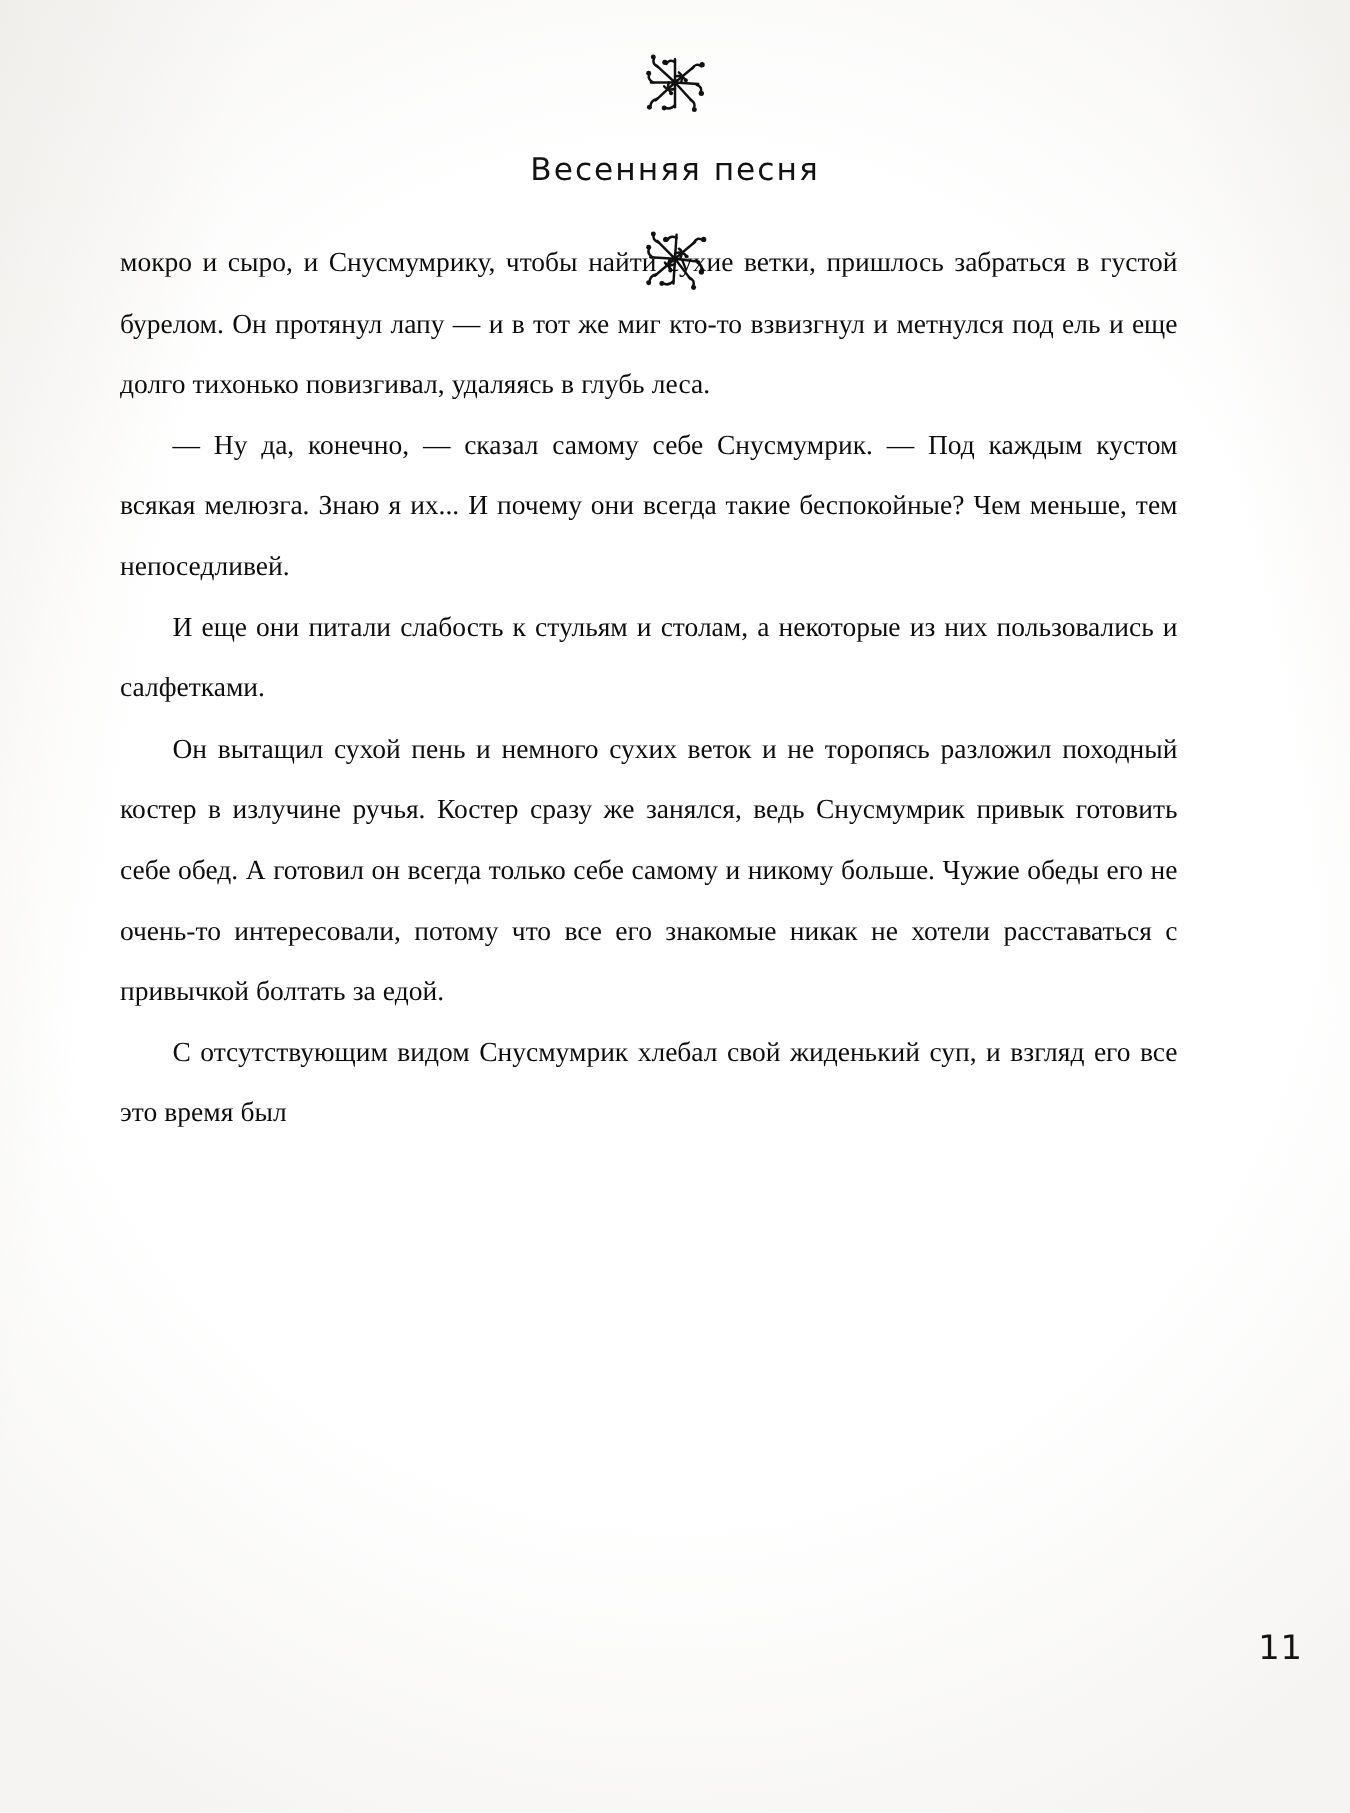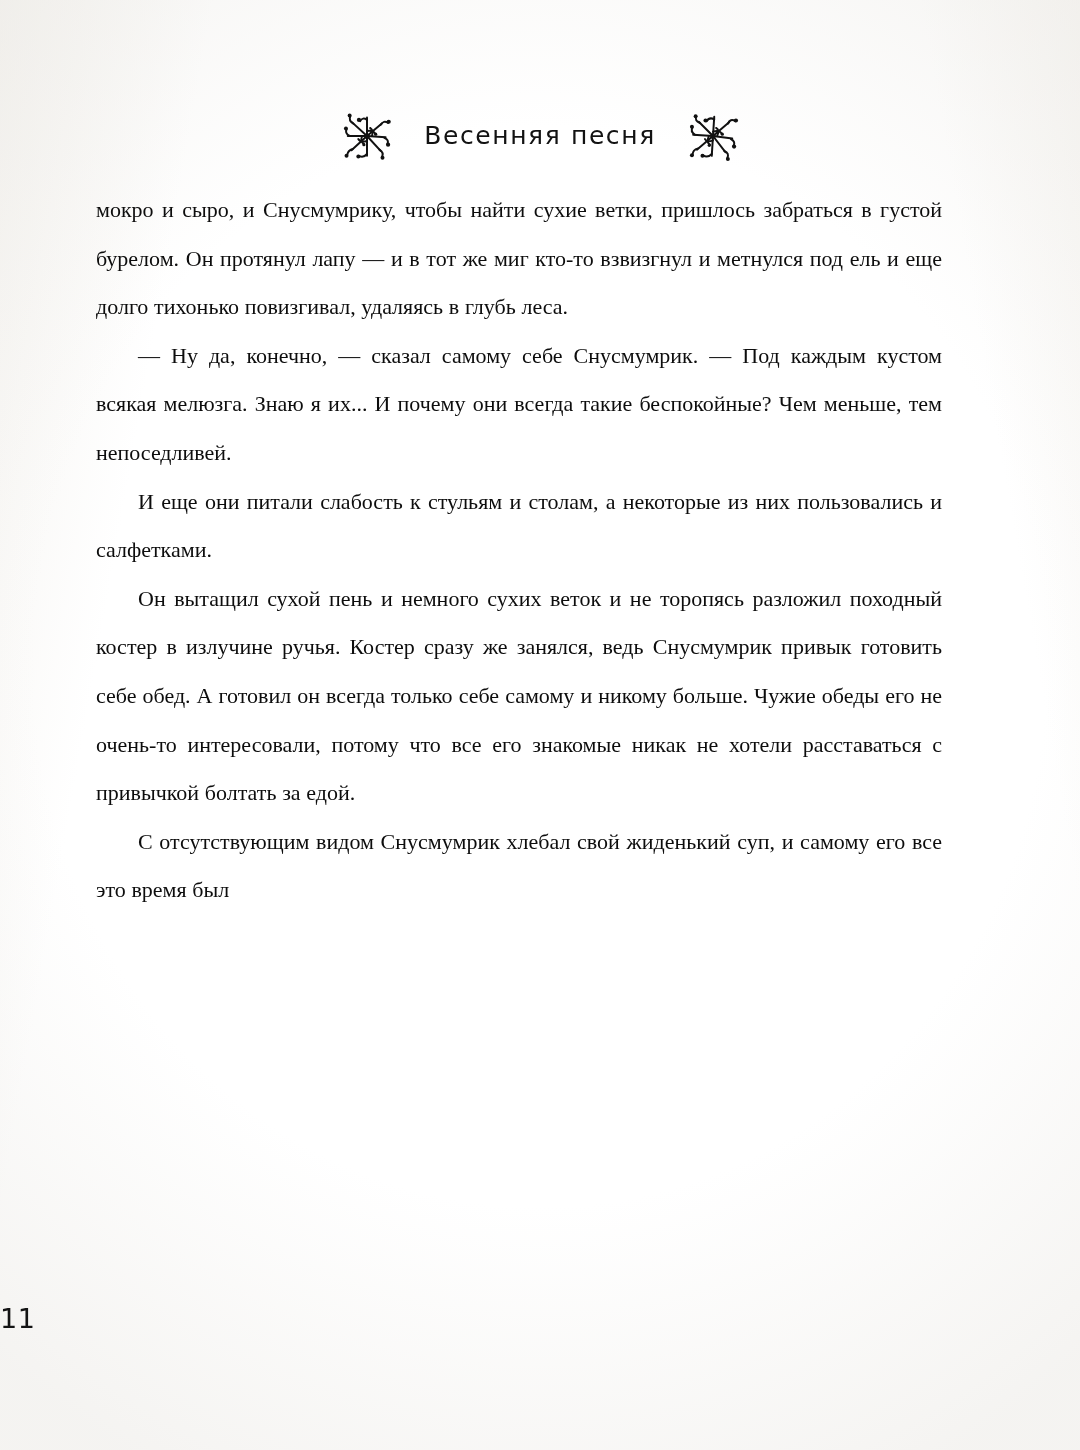--- a/index.html
+++ b/index.html
@@ -35,20 +35,21 @@
   .running-head {
     position: absolute;
     top: 100px;
     left: 0;
     width: 1080px;
     height: 72px;
     display: flex;
     align-items: center;
     justify-content: center;
     gap: 26px;
+    flex-direction: column;
   }
   .ornament {
     width: 62px;
     height: 62px;
     flex: 0 0 auto;
     display: block;
   }
   .ornament svg { display: block; width: 100%; height: 100%; }
   .running-head-title {
     font-family: "DejaVu Sans", "Liberation Sans", sans-serif;
@@ -80,21 +81,21 @@
   .body-paragraph.no-indent { text-indent: 0; }
   
   .body-paragraph { text-align-last: left; }
 
   
   .folio {
     position: absolute;
     left: 0;
     top: 1303px;
     width: 1042px;
-    text-align: left;
+    text-align: right;
     font-family: "DejaVu Sans", "Liberation Sans", sans-serif;
     font-size: 27px;
     color: #141414;
     letter-spacing: 0.5px;
   }
 </style>
 </head>
 <body>
 
 <div class="page">
@@ -185,18 +186,18 @@
       </svg>
     </span>
 
   </div>
 
   <div class="text-column">
     <p class="body-paragraph no-indent">мокро и сыро, и Снусмумрику, чтобы найти сухие ветки, пришлось забраться в густой бурелом. Он протянул лапу — и в тот же миг кто-то взвизгнул и метнулся под ель и еще долго тихонько повизгивал, удаляясь в глубь леса.</p>
     <p class="body-paragraph">— Ну да, конечно, — сказал самому себе Снусмумрик. — Под каждым кустом всякая мелюзга. Знаю я их... И почему они всегда такие беспокойные? Чем меньше, тем непоседливей.</p>
     <p class="body-paragraph">И еще они питали слабость к стульям и столам, а некоторые из них пользовались и салфетками.</p>
     <p class="body-paragraph">Он вытащил сухой пень и немного сухих веток и не торопясь разложил походный костер в излучине ручья. Костер сразу же занялся, ведь Снусмумрик привык готовить себе обед. А готовил он всегда только себе самому и никому больше. Чужие обеды его не очень-то интересовали, потому что все его знакомые никак не хотели расставаться с привычкой болтать за едой.</p>
-    <p class="body-paragraph">С отсутствующим видом Снусмумрик хлебал свой жиденький суп, и самому его все это время был</p>
+    <p class="body-paragraph">С отсутствующим видом Снусмумрик хлебал свой жиденький суп, и взгляд его все это время был</p>
   </div>
 
   <div class="folio">11</div>
 
 </div>
 
 </body></html>

